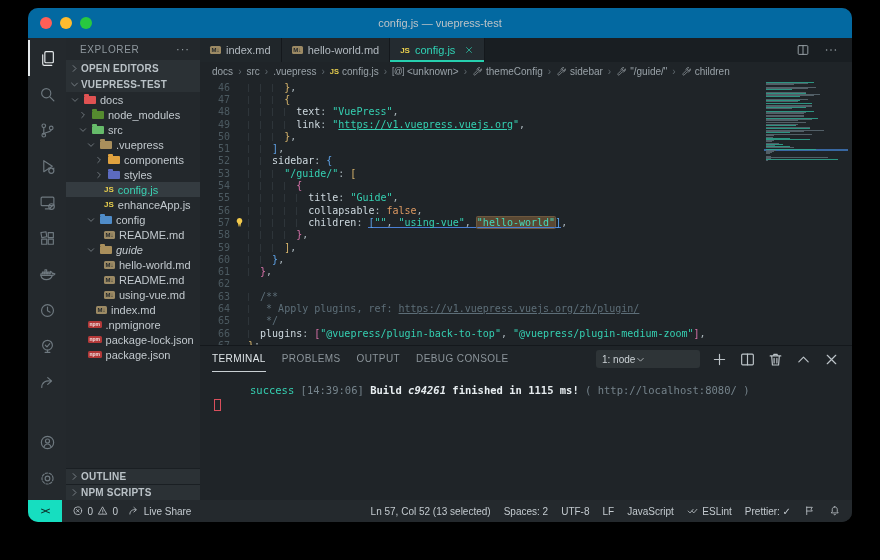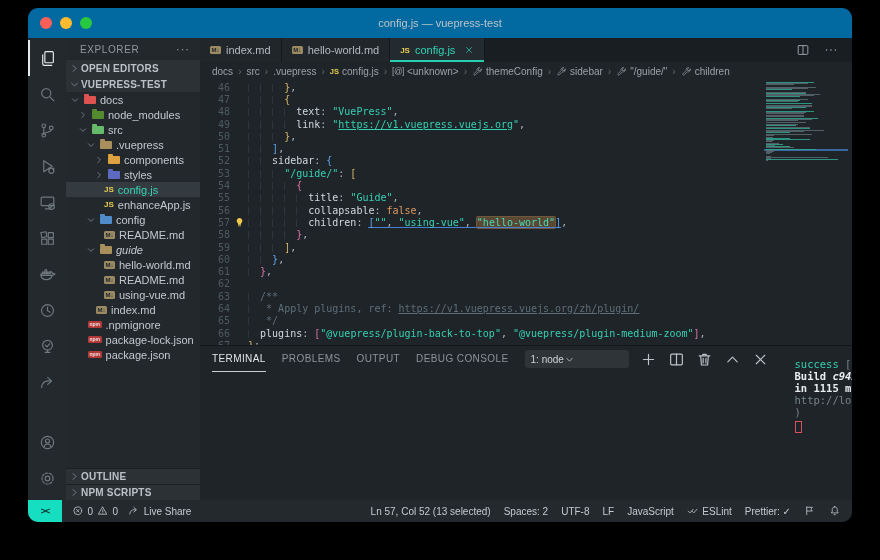--- a/index.html
+++ b/index.html
@@ -104,32 +104,32 @@
   .ct .selx.u { background-image:linear-gradient(#4a7fd4,#4a7fd4); }
 
   .minimap { position:absolute; right:6px; top:2px; width:80px; }
   .mrow { height:1.2px; position:relative; }
   .mbar { position:absolute; left:0; top:0; height:1px; background:#5c6a72; opacity:.85; }
   .mbar.t { background:#2fa890; }
   .msel { position:absolute; left:-2px; width:84px; height:2px; background:#3a6ca8; opacity:.95; }
 
   
   .panel { height:155px; flex:none; border-top:1px solid #14181c; display:flex;
-           flex-direction:row; background:#1f2428; }
+           flex-direction:column; background:#1f2428; }
   .panel-head { height:26px; flex:none; display:flex; align-items:stretch; padding:0 12px; }
   .ptab { font-size:10px; letter-spacing:.4px; color:#8b949a; margin-right:16px;
           display:flex; align-items:center; border-bottom:1px solid transparent; }
   .ptab.active { color:#e0e6e9; border-bottom-color:#c9d0d4; }
   .panel-right { margin-left:auto; display:flex; align-items:center; gap:11px; color:#bcc3c8; }
   .dropdown { width:104px; height:18px; background:#2e3437; border-radius:3px;
               display:flex; align-items:center; padding:0 6px; font-size:10px; color:#ccd2d6; }
   .dropdown svg.i { width:11px; height:11px; margin-left:auto; }
   .term { flex:1; padding:12px 0 0 14px;
           font-family:"DejaVu Sans Mono","Liberation Mono",monospace; font-size:10.5px; }
-  .tline .ok { color:#35d0b2; } .tline .d { color:#75838b; }
+  .tline .ok { color:#35d0b2;margin-left:36px; } .tline .d { color:#75838b; }
   .tline .b { color:#e7edf0; font-weight:bold; }
   .tline .bi { color:#e7edf0; font-weight:bold; font-style:italic; }
   .tcursor { width:7px; height:12px; border:1px solid #d94f5c; margin-top:3px; }
 
   
   .statusbar { height:22px; background:#24292d; display:flex; align-items:center;
                font-size:10px; color:#c3cacf; }
   .remote { width:34px; height:100%; background:#16dec0; color:#0b2f29;
             display:flex; align-items:center; justify-content:center;
             font-weight:bold; font-size:9px; letter-spacing:-1px; flex:none; }

